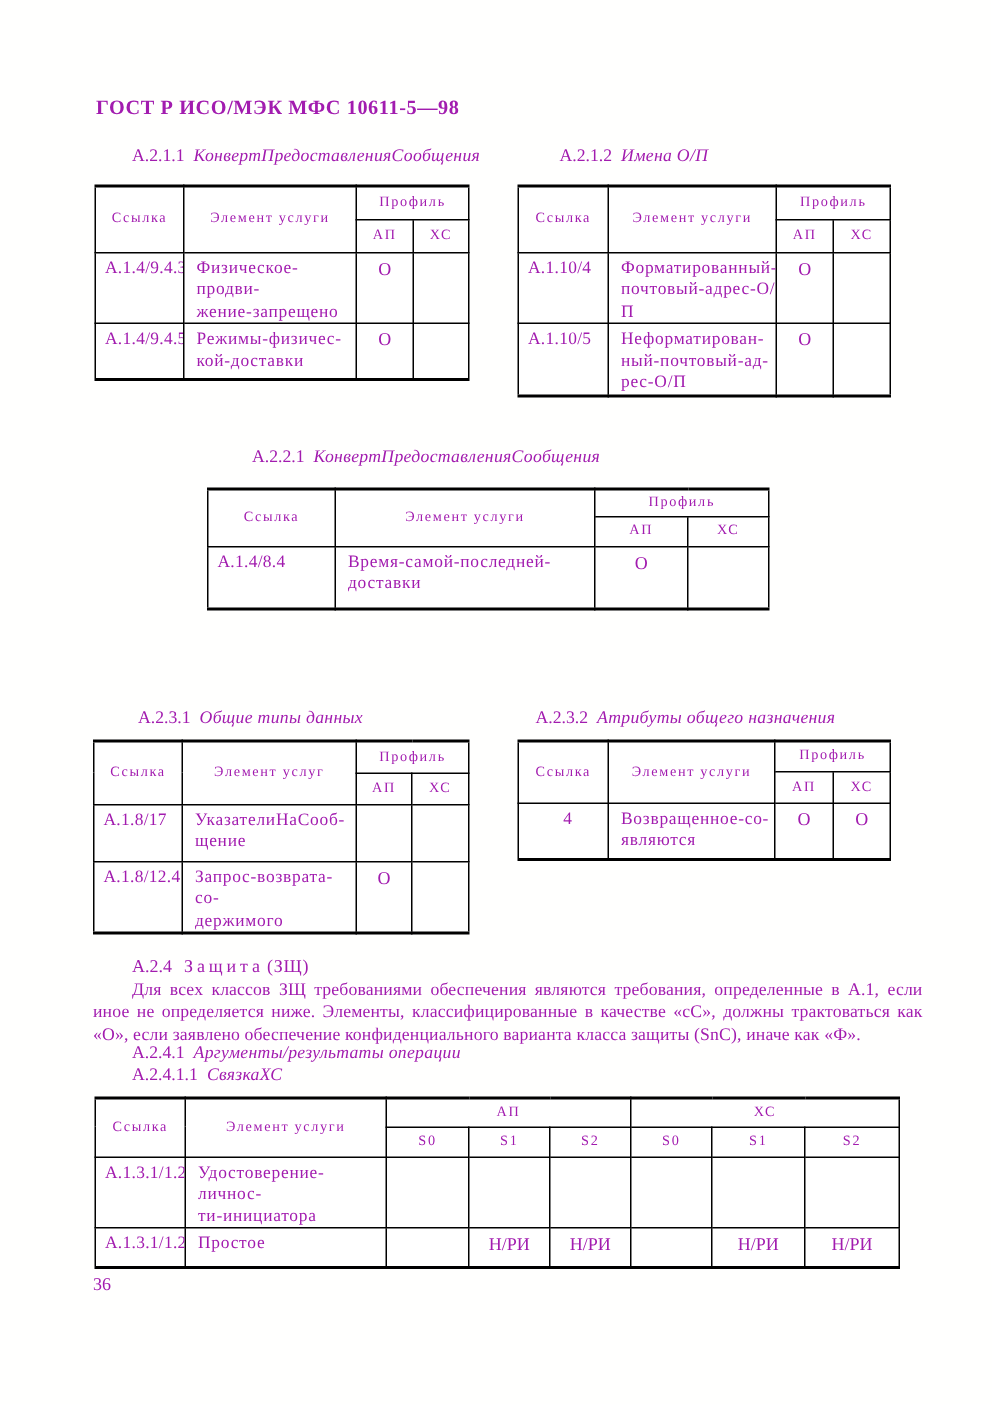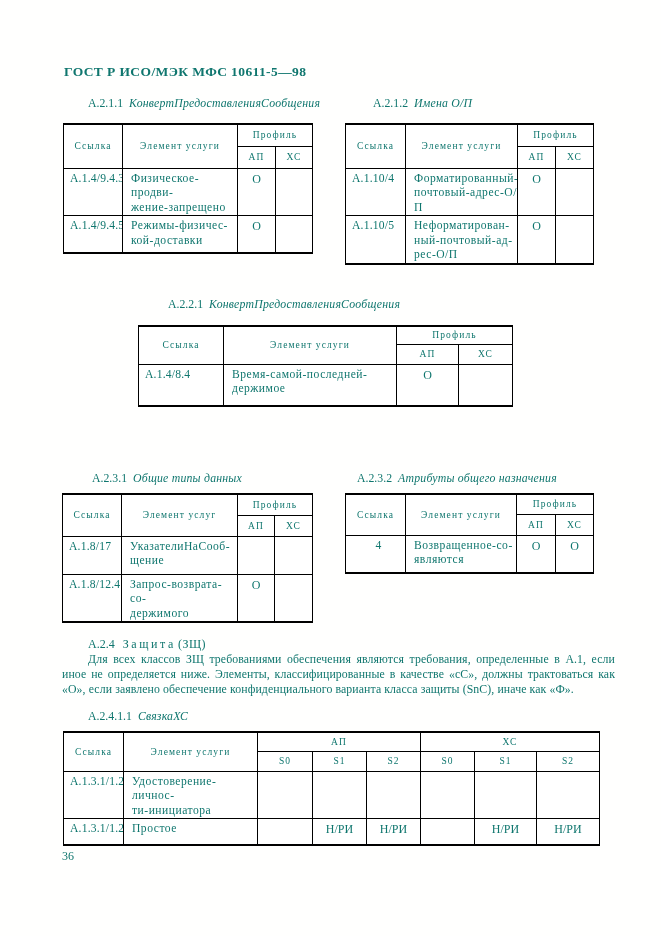--- a/index.html
+++ b/index.html
@@ -3,21 +3,21 @@
 <meta charset="utf-8">
 <style>
   * { box-sizing: border-box; }
   html, body { margin: 0; padding: 0; background: #fff; }
   .page {
     position: relative;
     width: 661px;
     height: 936px;
     background: #fffffe;
     font-family: "Liberation Serif", "DejaVu Serif", serif;
-    color: #0f766e;
+    color: #a21caf;
     overflow: hidden;
   }
   .abs { position: absolute; }
 
   .doc-header {
     font-weight: bold;
     font-size: 13.5px;
     letter-spacing: 0.4px;
     white-space: nowrap;
   }
@@ -177,21 +177,21 @@
       </tr>
       <tr style="height:20px">
         <th>АП</th>
         <th>ХС</th>
       </tr>
     </thead>
     <tbody>
       <tr style="height:42px">
         <td class="ref">А.1.4/8.4</td>
         <td class="el lines">Время-самой-последней-
-держимое</td>
+доставки</td>
         <td class="val">О</td>
         <td class="val"></td>
       </tr>
     </tbody>
   </table>
 
   <div class="abs heading" style="left:92px; top:471px;">
     <span class="num">А.2.3.1</span><span class="it">Общие типы данных</span>
   </div>
   <div class="abs heading" style="left:357px; top:471px;">
@@ -260,20 +260,23 @@
         <td class="val">О</td>
         <td class="val">О</td>
       </tr>
     </tbody>
   </table>
 
   <div class="abs heading-sp" style="left:88px; top:637px;">
     <span class="num">А.2.4</span><span class="sp">Защита</span><span class="abbr">(ЗЩ)</span>
   </div>
   <div class="abs para" style="left:62px; top:652px; width:553px;">Для всех классов ЗЩ требованиями обеспечения являются требования, определенные в А.1, если иное не определяется ниже. Элементы, классифицированные в качестве «сС», должны трактоваться как «О», если заявлено обеспечение конфиденциального варианта класса защиты (SnC), иначе как «Ф».</div>
+  <div class="abs heading" style="left:88px; top:694px;">
+    <span class="num">А.2.4.1</span><span class="it">Аргументы/результаты операции</span>
+  </div>
   <div class="abs heading" style="left:88px; top:709px;">
     <span class="num">А.2.4.1.1</span><span class="it">СвязкаХС</span>
   </div>
 
   <table class="gtable" style="left:63px; top:731px; width:536px;">
     <colgroup>
       <col style="width:60px">
         <col style="width:134px">
       <col style="width:55px">
         <col style="width:54px">

